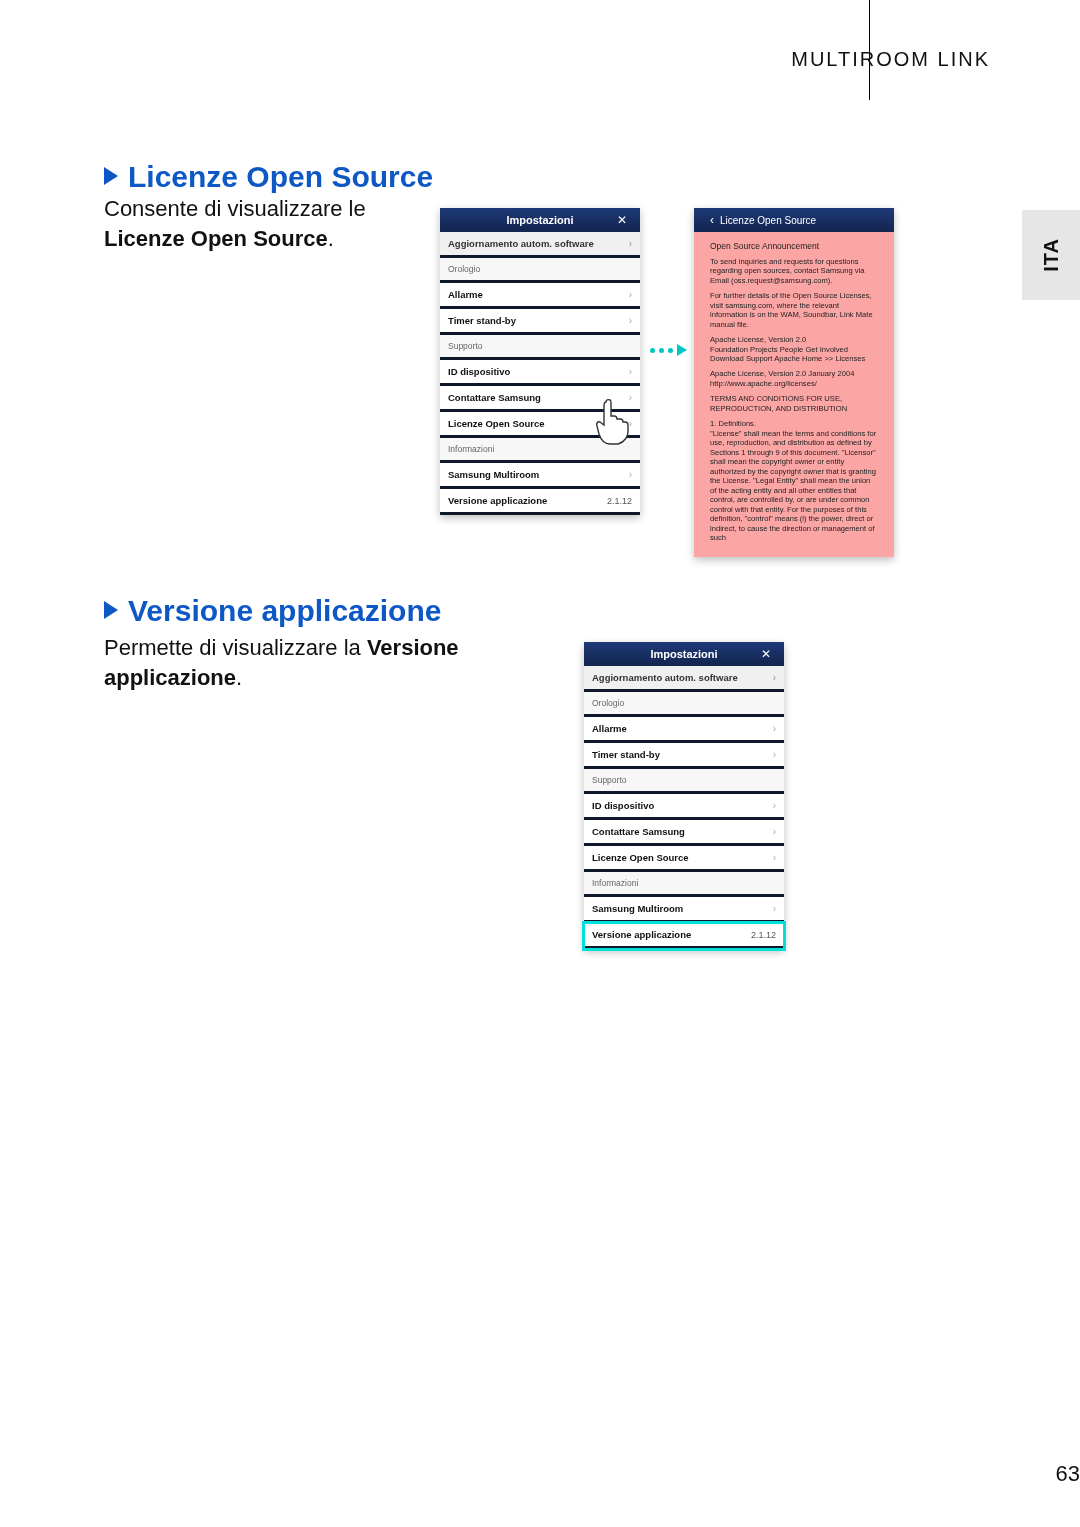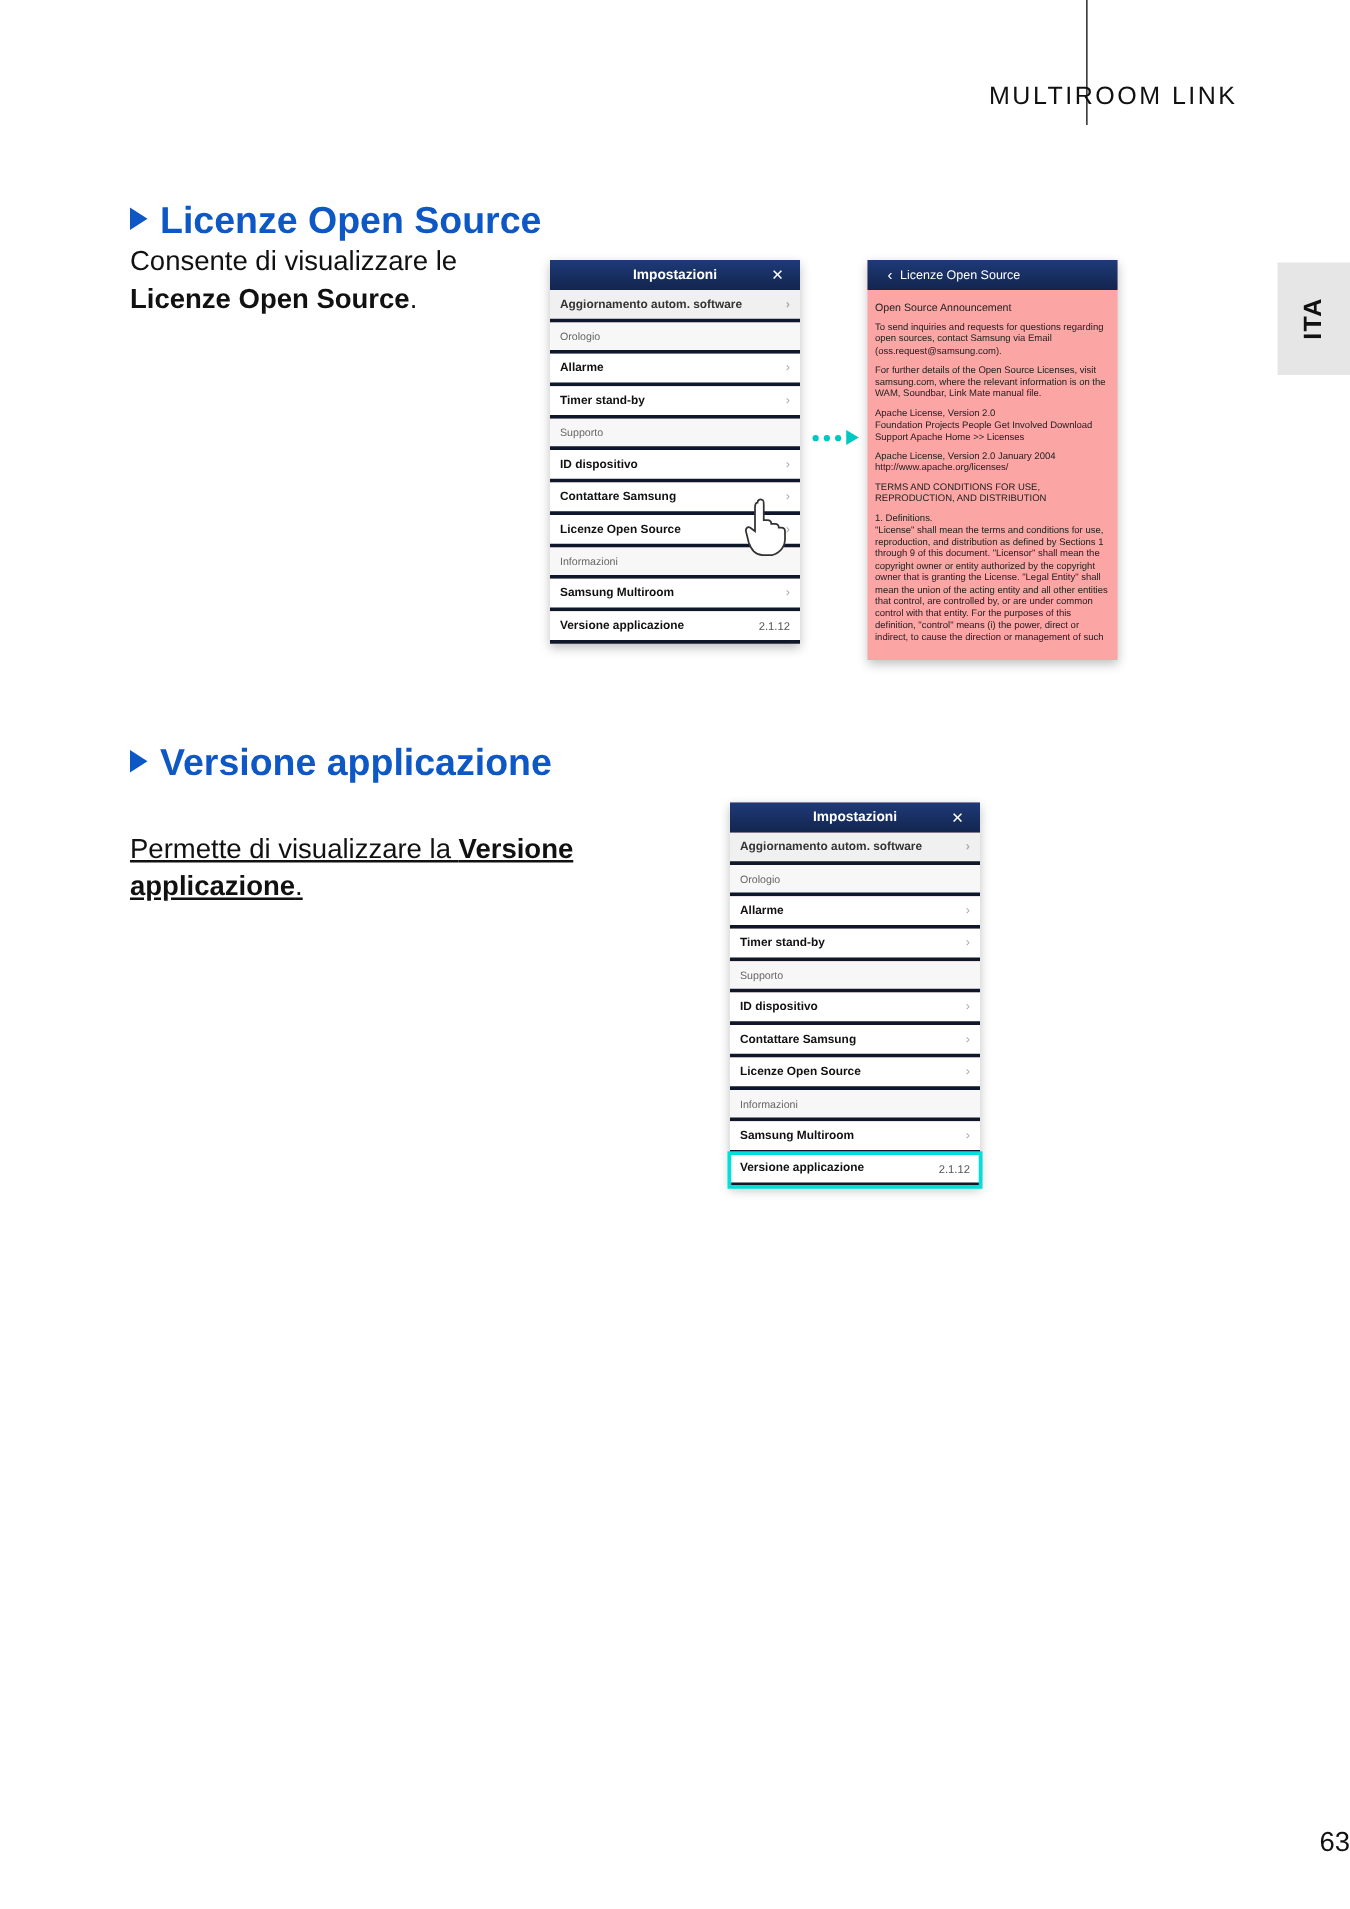--- a/index.html
+++ b/index.html
@@ -1,19 +1,19 @@
 <!DOCTYPE html>
 <html><head>
 <meta charset="utf-8">
 <style>
   * { box-sizing: border-box; margin: 0; padding: 0; }
   html, body { width: 1080px; height: 1527px; background: #fff; font-family: Arial, Helvetica, sans-serif; color: #111; }
   .page { position: relative; width: 1080px; height: 1527px; }
   .hairline-v { position: absolute; top: 0; width: 1px; background: #000; }
-  .header { position: absolute; right: 90px; top: 66px; font-size: 20px; letter-spacing: 2px; font-weight: 400; }
+  .header { position: absolute; right: 90px; top: 48px; font-size: 20px; letter-spacing: 2px; font-weight: 400; }
   .lang-tab { position: absolute; right: 0; top: 210px; width: 58px; height: 90px; background: #e6e6e6; display: flex; align-items: center; justify-content: center; }
   .lang-tab span { writing-mode: vertical-rl; transform: rotate(180deg); font-weight: 700; font-size: 20px; letter-spacing: 1px; }
   .section { position: absolute; left: 104px; width: 780px; }
   .sec-title { color: #0e58c6; font-weight: 700; font-size: 30px; }
   .sec-title .tri { display: inline-block; width: 0; height: 0; border-top: 9px solid transparent; border-bottom: 9px solid transparent; border-left: 14px solid #0e58c6; margin-right: 10px; vertical-align: 2px; }
   .body-text { font-size: 22px; line-height: 1.35; }
   .body-text b { font-weight: 700; }
 
   
   .phone { position: absolute; width: 200px; background: #fca5a5; box-shadow: 0 3px 8px rgba(0,0,0,.25); font-size: 10px; }
@@ -30,21 +30,21 @@
 
   
   .dots-arrow { position: absolute; display: flex; align-items: center; gap: 4px; }
   .dots-arrow .d { width: 5px; height: 5px; background: #00c7c1; border-radius: 50%; }
   .dots-arrow .t { width: 0; height: 0; border-top: 6px solid transparent; border-bottom: 6px solid transparent; border-left: 10px solid #00c7c1; }
 
   
   .finger { position: absolute; width: 40px; height: 48px; }
 
   
-  .lic-body { padding: 6px 6px 8px; font-size: 7.6px; line-height: 1.25; color: #222; }
+  .lic-body { padding: 6px 16px 8px; font-size: 7.6px; line-height: 1.25; color: #222; }
   .lic-body .t { font-size: 8.5px; margin: 3px 0 5px; }
   .lic-body p { margin: 0 0 6px; }
 
   .pagenum { position: absolute; bottom: 40px; left: 0; width: 1080px; text-align: right; font-size: 22px; }
 </style>
 </head>
 <body>
 
 <div class="page">
 
@@ -138,21 +138,21 @@
       <p>TERMS AND CONDITIONS FOR USE, REPRODUCTION, AND DISTRIBUTION</p>
       <p style="white-space:pre-line;">1. Definitions.
 "License" shall mean the terms and conditions for use, reproduction, and distribution as defined by Sections 1 through 9 of this document. "Licensor" shall mean the copyright owner or entity authorized by the copyright owner that is granting the License. "Legal Entity" shall mean the union of the acting entity and all other entities that control, are controlled by, or are under common control with that entity. For the purposes of this definition, "control" means (i) the power, direct or indirect, to cause the direction or management of such</p>
     </div>
   </div>
 
   <div class="section" style="top:594px;">
     <div class="sec-title">
       <span class="tri"></span><span>Versione applicazione</span>
     </div>
-    <div class="body-text" style="margin-top:36px; width:370px;text-decoration:underline;">
+    <div class="body-text" style="margin-top:5px; width:370px;">
       <span>Permette di visualizzare la </span><b>Versione applicazione</b><span>.</span>
     </div>
   </div>
 
   <div class="phone" style="left:584px; top:642px;">
     <div class="phone-header">
       <span class="title">Impostazioni</span>
       <span class="iconbtn">✕</span>
     </div>
     <div class="row header-row">

